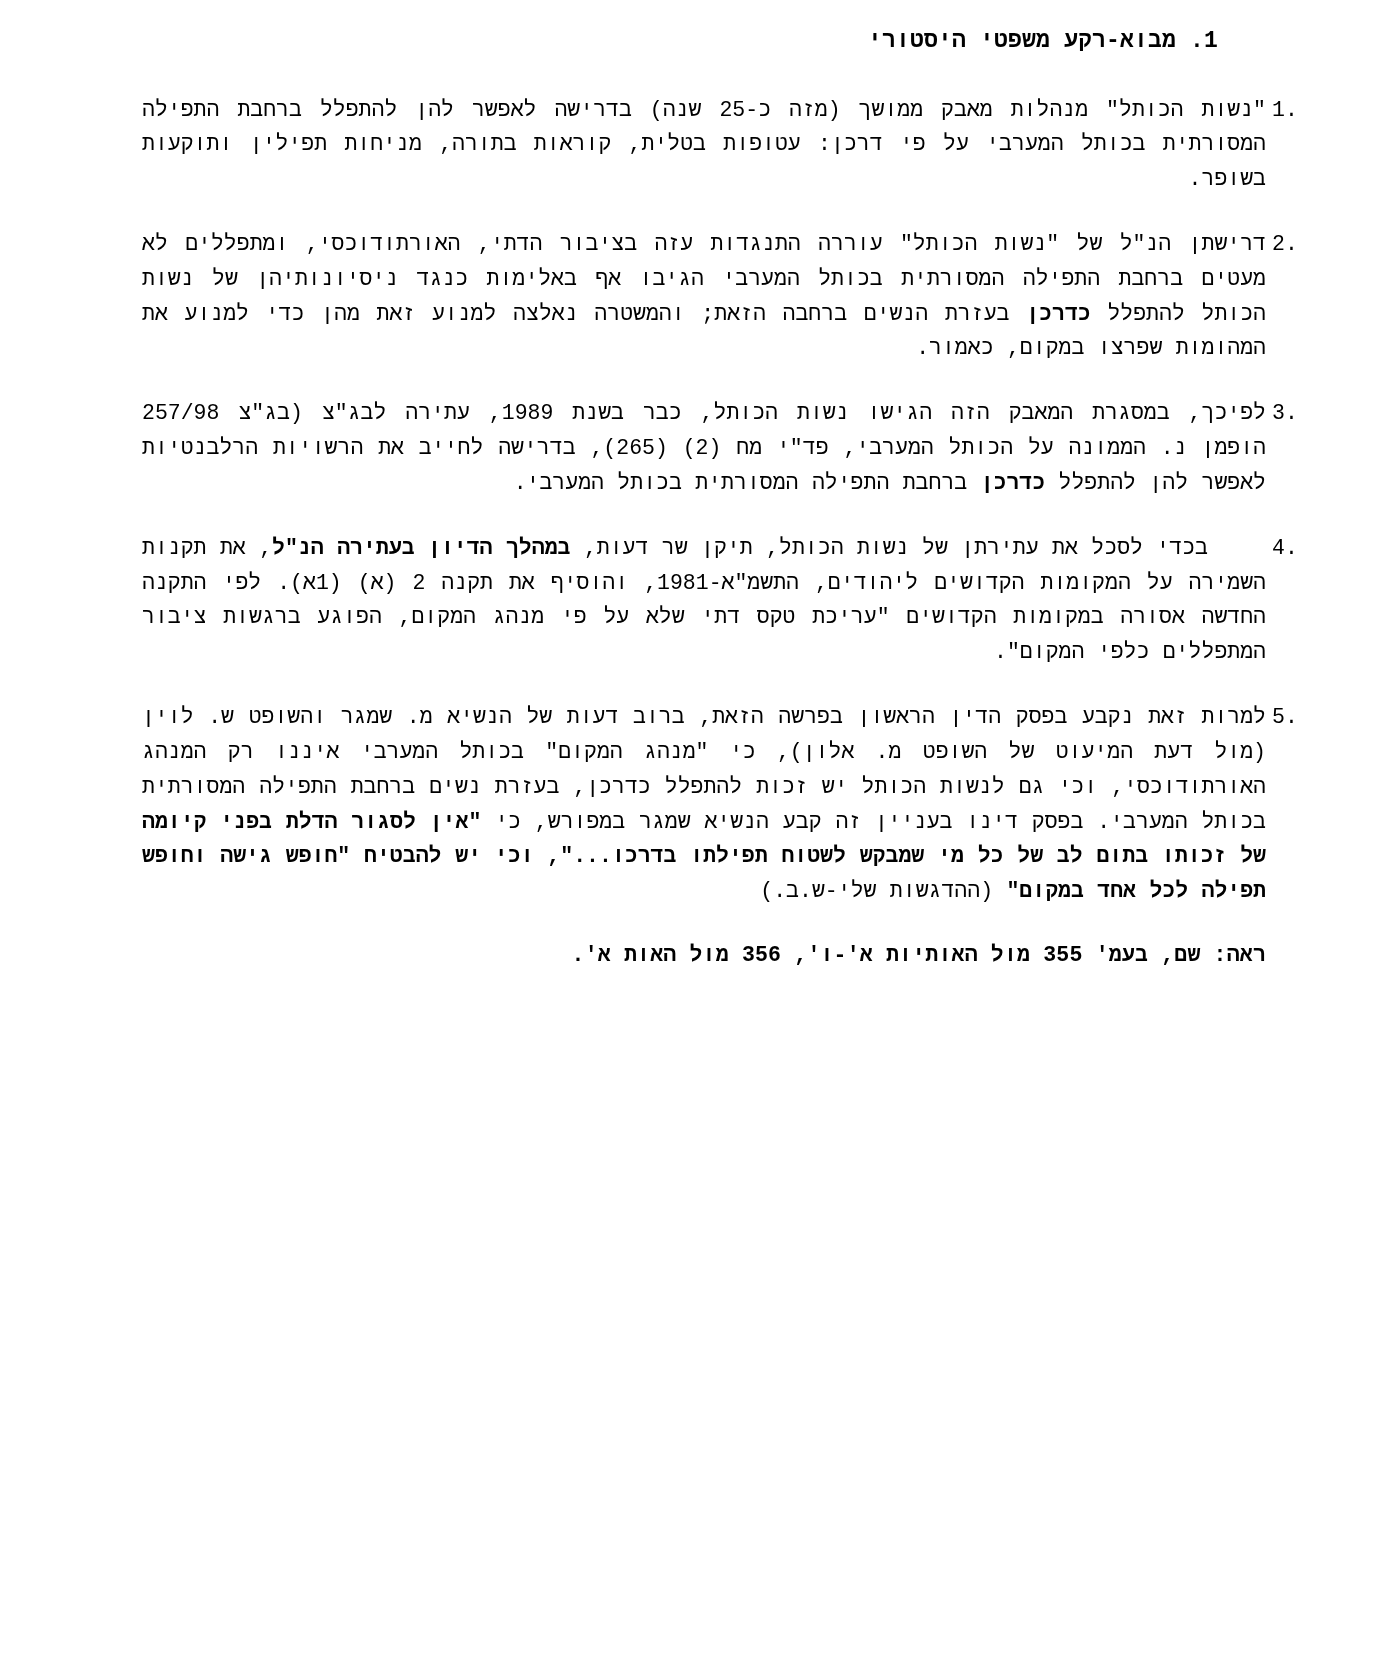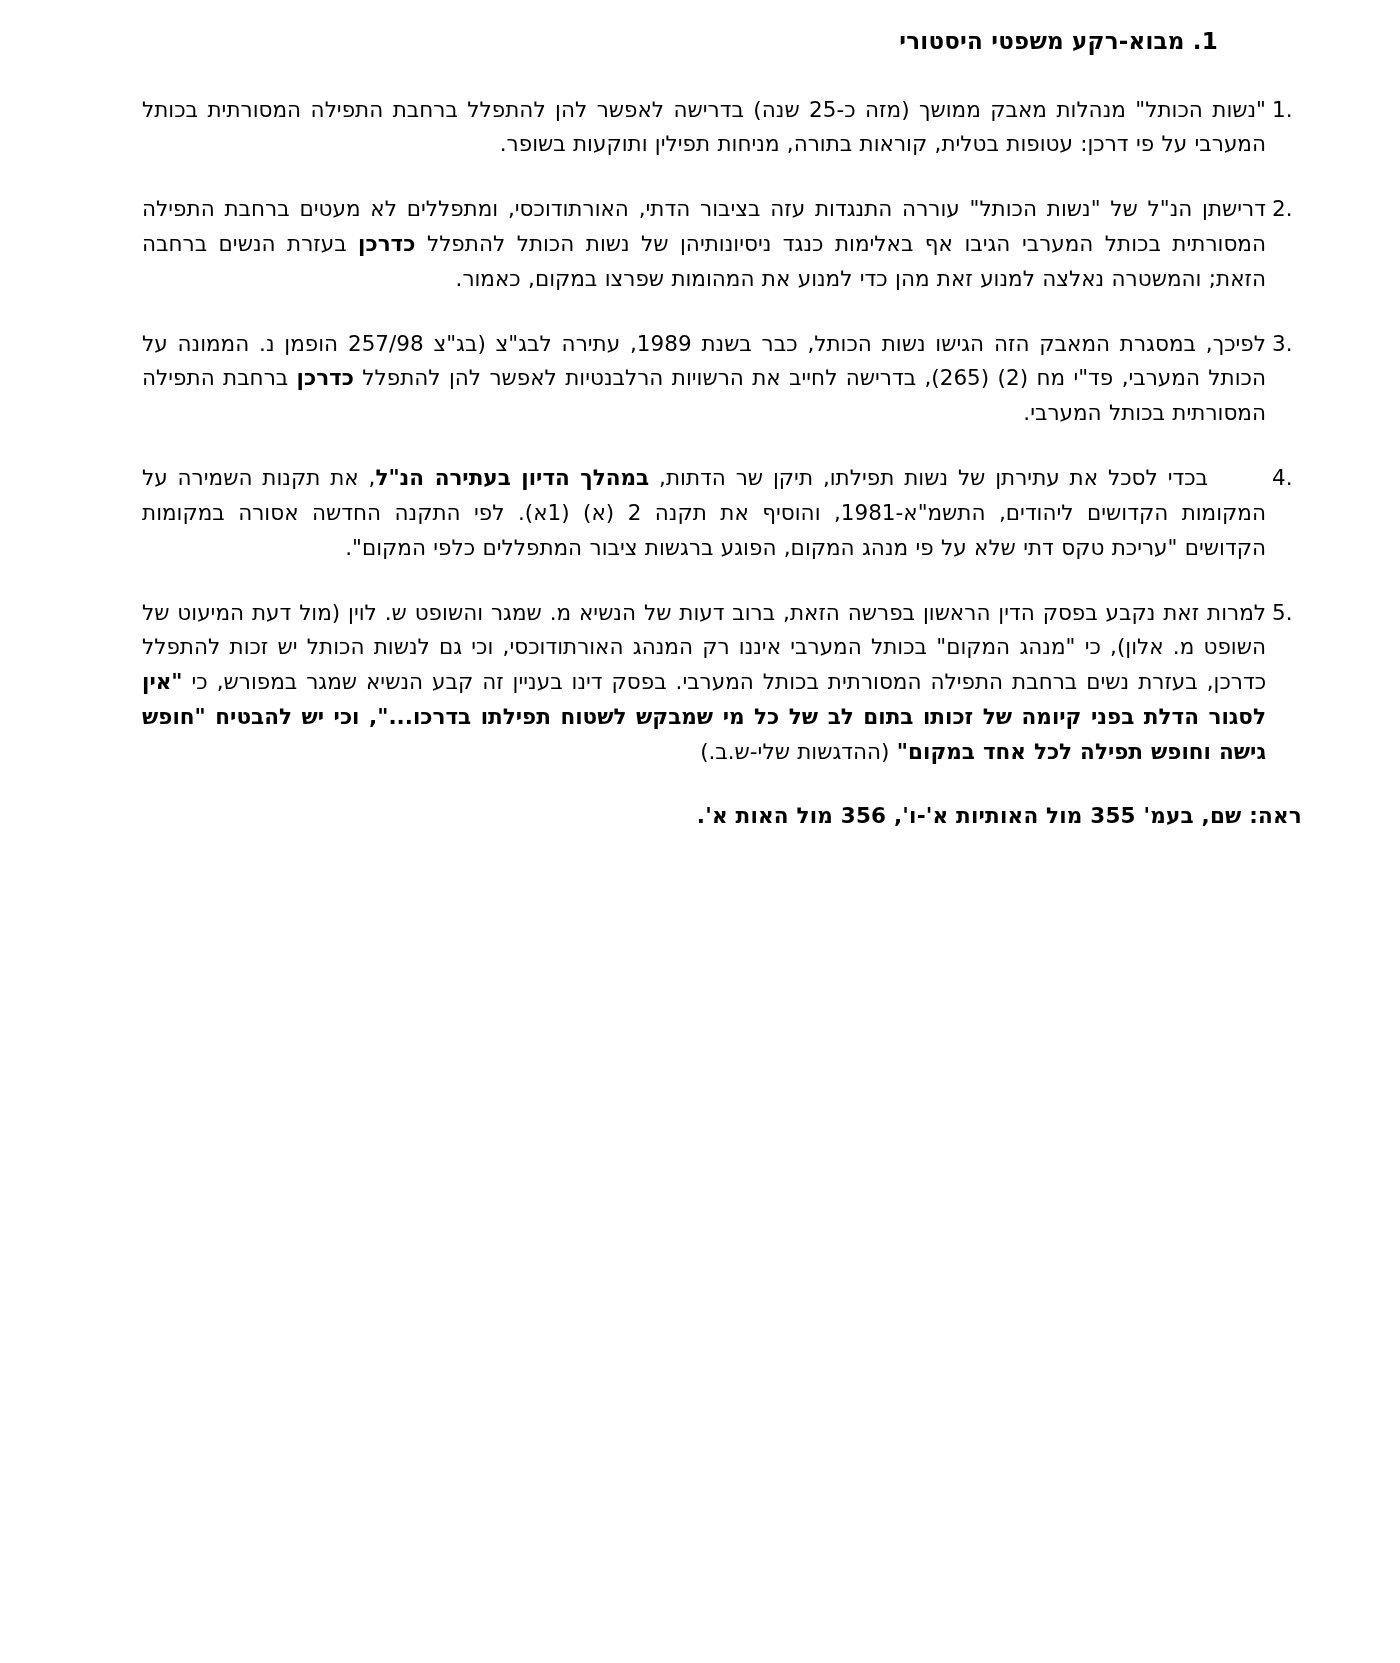--- a/index.html
+++ b/index.html
@@ -14,20 +14,21 @@
     color: #000000;
     direction: rtl;
   }
   .page {
     width: 1400px;
     min-height: 1663px;
     box-sizing: border-box;
     padding: 24px 62px 20px 62px;
     background: #ffffff;
     position: relative;
+    font-family: Liberation Mono, monospace;
   }
   .doc-title {
     font-size: 23px;
     font-weight: bold;
     text-align: right;
     line-height: 1.5;
     margin: 0 120px 34px 0;
     letter-spacing: 0.2px;
   }
   ol.main-list {
@@ -84,25 +85,25 @@
       <p><span>דרישתן הנ"ל של "נשות הכותל" עוררה התנגדות עזה בציבור הדתי, האורתודוכסי, ומתפללים לא מעטים  ברחבת התפילה המסורתית  בכותל המערבי הגיבו אף באלימות כנגד ניסיונותיהן של נשות הכותל להתפלל </span><b>כדרכן</b><span> בעזרת הנשים ברחבה הזאת; והמשטרה נאלצה למנוע זאת מהן כדי למנוע את המהומות שפרצו במקום, כאמור.</span></p>
     </li>
 
     <li class="clause clause-3">
       <span class="num">.3</span>
       <p><span>לפיכך, במסגרת המאבק הזה הגישו נשות הכותל, כבר בשנת 1989, עתירה לבג"צ (בג"צ 257/98 הופמן נ. הממונה על הכותל המערבי, פד"י מח (2) (265), בדרישה לחייב את הרשויות הרלבנטיות לאפשר להן להתפלל </span><b>כדרכן</b><span> ברחבת התפילה המסורתית בכותל המערבי.</span></p>
     </li>
 
     <li class="clause clause-4 tight">
       <span class="num">.4</span>
-      <p><span>בכדי לסכל את עתירתן של נשות תפילתו, תיקן שר הדתות, </span><b>במהלך הדיון בעתירה הנ"ל</b><span>, את תקנות השמירה על המקומות הקדושים ליהודים, התשמ"א-1981, והוסיף את תקנה 2 (א) (1א). לפי התקנה החדשה אסורה במקומות הקדושים "עריכת טקס דתי שלא על פי מנהג המקום, הפוגע ברגשות ציבור המתפללים כלפי המקום".</span></p>
+      <p><span>בכדי לסכל את עתירתן של נשות הכותל, תיקן שר דעות, </span><b>במהלך הדיון בעתירה הנ"ל</b><span>, את תקנות השמירה על המקומות הקדושים ליהודים, התשמ"א-1981, והוסיף את תקנה 2 (א) (1א). לפי התקנה החדשה אסורה במקומות הקדושים "עריכת טקס דתי שלא על פי מנהג המקום, הפוגע ברגשות ציבור המתפללים כלפי המקום".</span></p>
     </li>
 
     <li class="clause clause-5">
       <span class="num">.5</span>
       <p><span>למרות זאת נקבע בפסק הדין הראשון בפרשה הזאת, ברוב דעות של הנשיא מ. שמגר והשופט ש. לוין (מול דעת המיעוט של השופט מ. אלון), כי "מנהג המקום" בכותל המערבי איננו רק המנהג האורתודוכסי, וכי גם לנשות הכותל יש זכות להתפלל כדרכן, בעזרת נשים ברחבת התפילה המסורתית בכותל המערבי. בפסק דינו בעניין זה קבע הנשיא שמגר במפורש, כי </span><b>"אין לסגור הדלת בפני קיומה של זכותו בתום לב של כל מי שמבקש לשטוח תפילתו בדרכו...", וכי יש להבטיח "חופש גישה וחופש תפילה לכל אחד במקום"</b><span> (ההדגשות שלי-ש.ב.)</span></p>
     </li>
 
   </ol>
 
-  <p class="doc-title small-note" style="margin:0 36px 0 80px; text-align:right;">ראה: שם, בעמ' 355 מול האותיות א'-ו', 356 מול האות א'.</p>
+  <p class="doc-title small-note" style="margin:0 72px 0 80px; text-align:right;">ראה: שם, בעמ' 355 מול האותיות א'-ו', 356 מול האות א'.</p>
 
 </div>
 
 </body></html>

